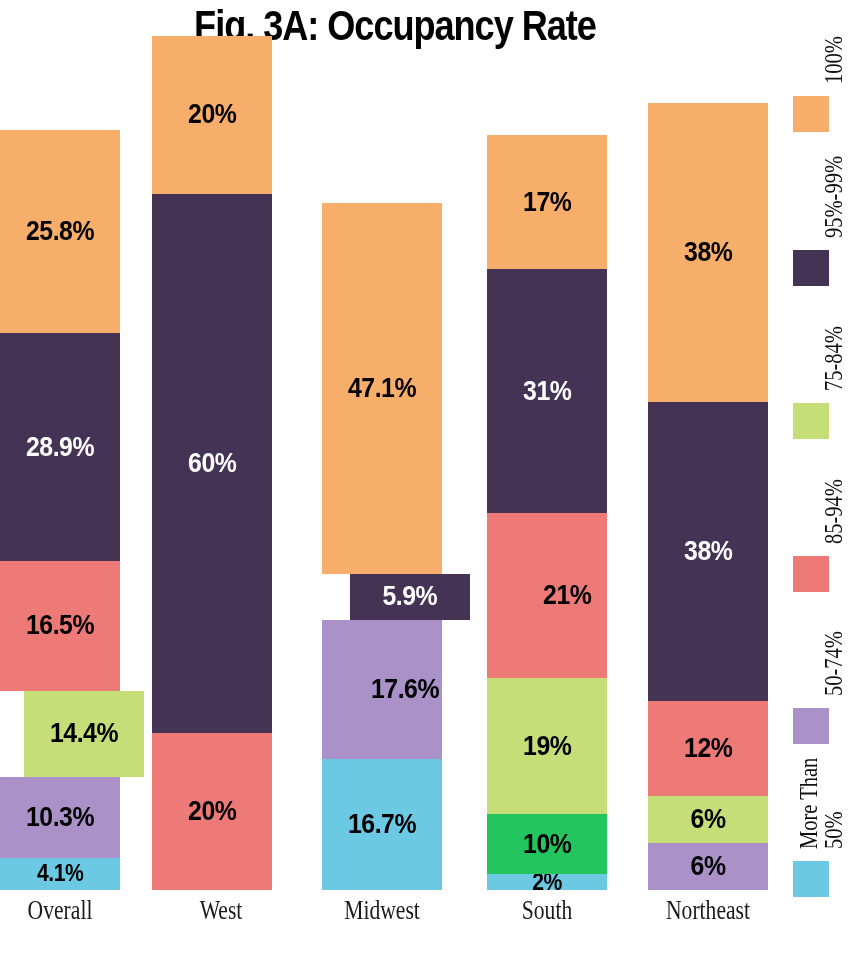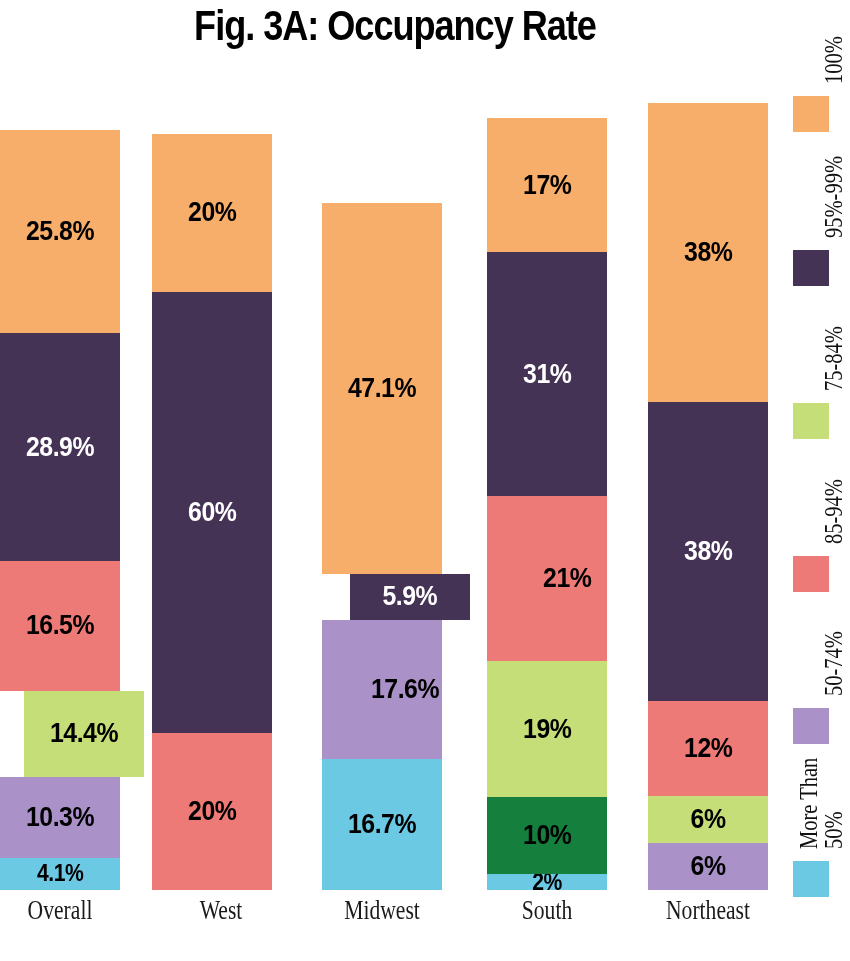--- a/index.html
+++ b/index.html
@@ -135,21 +135,21 @@
           <span class="seg-label" style="color: rgb(0, 0, 0);">10.3%</span>
         </div>
         <div class="bar-seg" style="height: 32.267px; background: rgb(107, 201, 227);">
           <span class="seg-label tiny" style="color: rgb(0, 0, 0);">4.1%</span>
         </div>
       </div>
       <div class="bar-group" style="left: 152px; width: 120px;">
         <div class="bar-seg" style="height: 157.4px; background: rgb(247, 174, 107);">
           <span class="seg-label" style="color: rgb(0, 0, 0);">20%</span>
         </div>
-        <div class="bar-seg" style="height: 441px; background: rgb(69, 51, 85);">
+        <div class="bar-seg" style="height: 539px; background: rgb(69, 51, 85);">
           <span class="seg-label" style="color: rgb(255, 255, 255);">60%</span>
         </div>
         <div class="bar-seg" style="height: 157.4px; background: rgb(238, 122, 119);">
           <span class="seg-label" style="color: rgb(0, 0, 0);">20%</span>
         </div>
       </div>
       <div class="bar-group" style="left: 322px; width: 120px;">
         <div class="bar-seg" style="height: 370.677px; background: rgb(247, 174, 107);">
           <span class="seg-label" style="color: rgb(0, 0, 0);">47.1%</span>
         </div>
@@ -169,21 +169,21 @@
         </div>
         <div class="bar-seg" style="height: 243.97px; background: rgb(69, 51, 85);">
           <span class="seg-label" style="color: rgb(255, 255, 255);">31%</span>
         </div>
         <div class="bar-seg" style="height: 165.27px; background: rgb(238, 122, 119); padding-left: 40px;">
           <span class="seg-label" style="color: rgb(0, 0, 0);">21%</span>
         </div>
         <div class="bar-seg" style="height: 136px; background: rgb(197, 222, 120);">
           <span class="seg-label" style="color: rgb(0, 0, 0);">19%</span>
         </div>
-        <div class="bar-seg" style="height: 77px; background: #15803d;">
+        <div class="bar-seg" style="height: 60px; background: #22c55e;">
           <span class="seg-label" style="color: rgb(0, 0, 0);">10%</span>
         </div>
         <div class="bar-seg" style="height: 15.74px; background: rgb(107, 201, 227);">
           <span class="seg-label tiny" style="color: rgb(0, 0, 0);">2%</span>
         </div>
       </div>
       <div class="bar-group" style="left: 648px; width: 120px;">
         <div class="bar-seg" style="height: 299.06px; background: rgb(247, 174, 107);">
           <span class="seg-label" style="color: rgb(0, 0, 0);">38%</span>
         </div>

